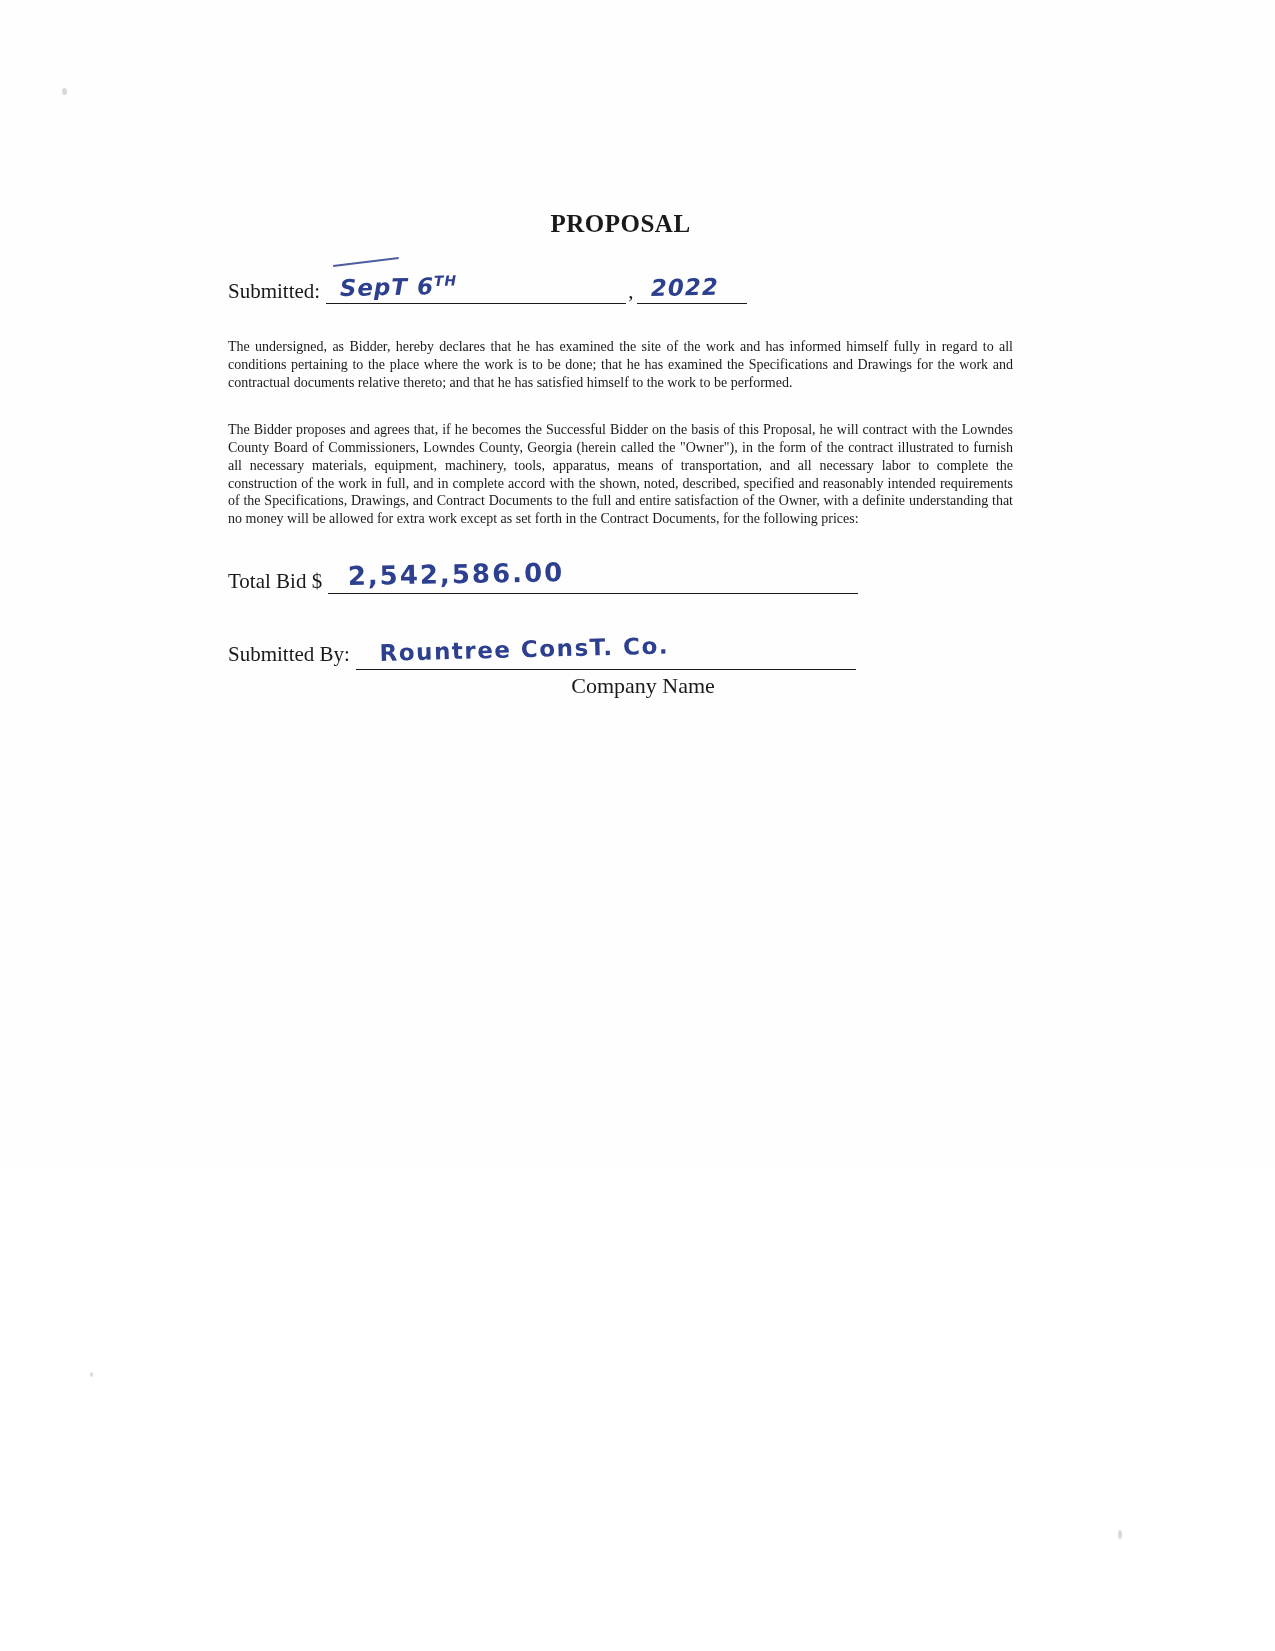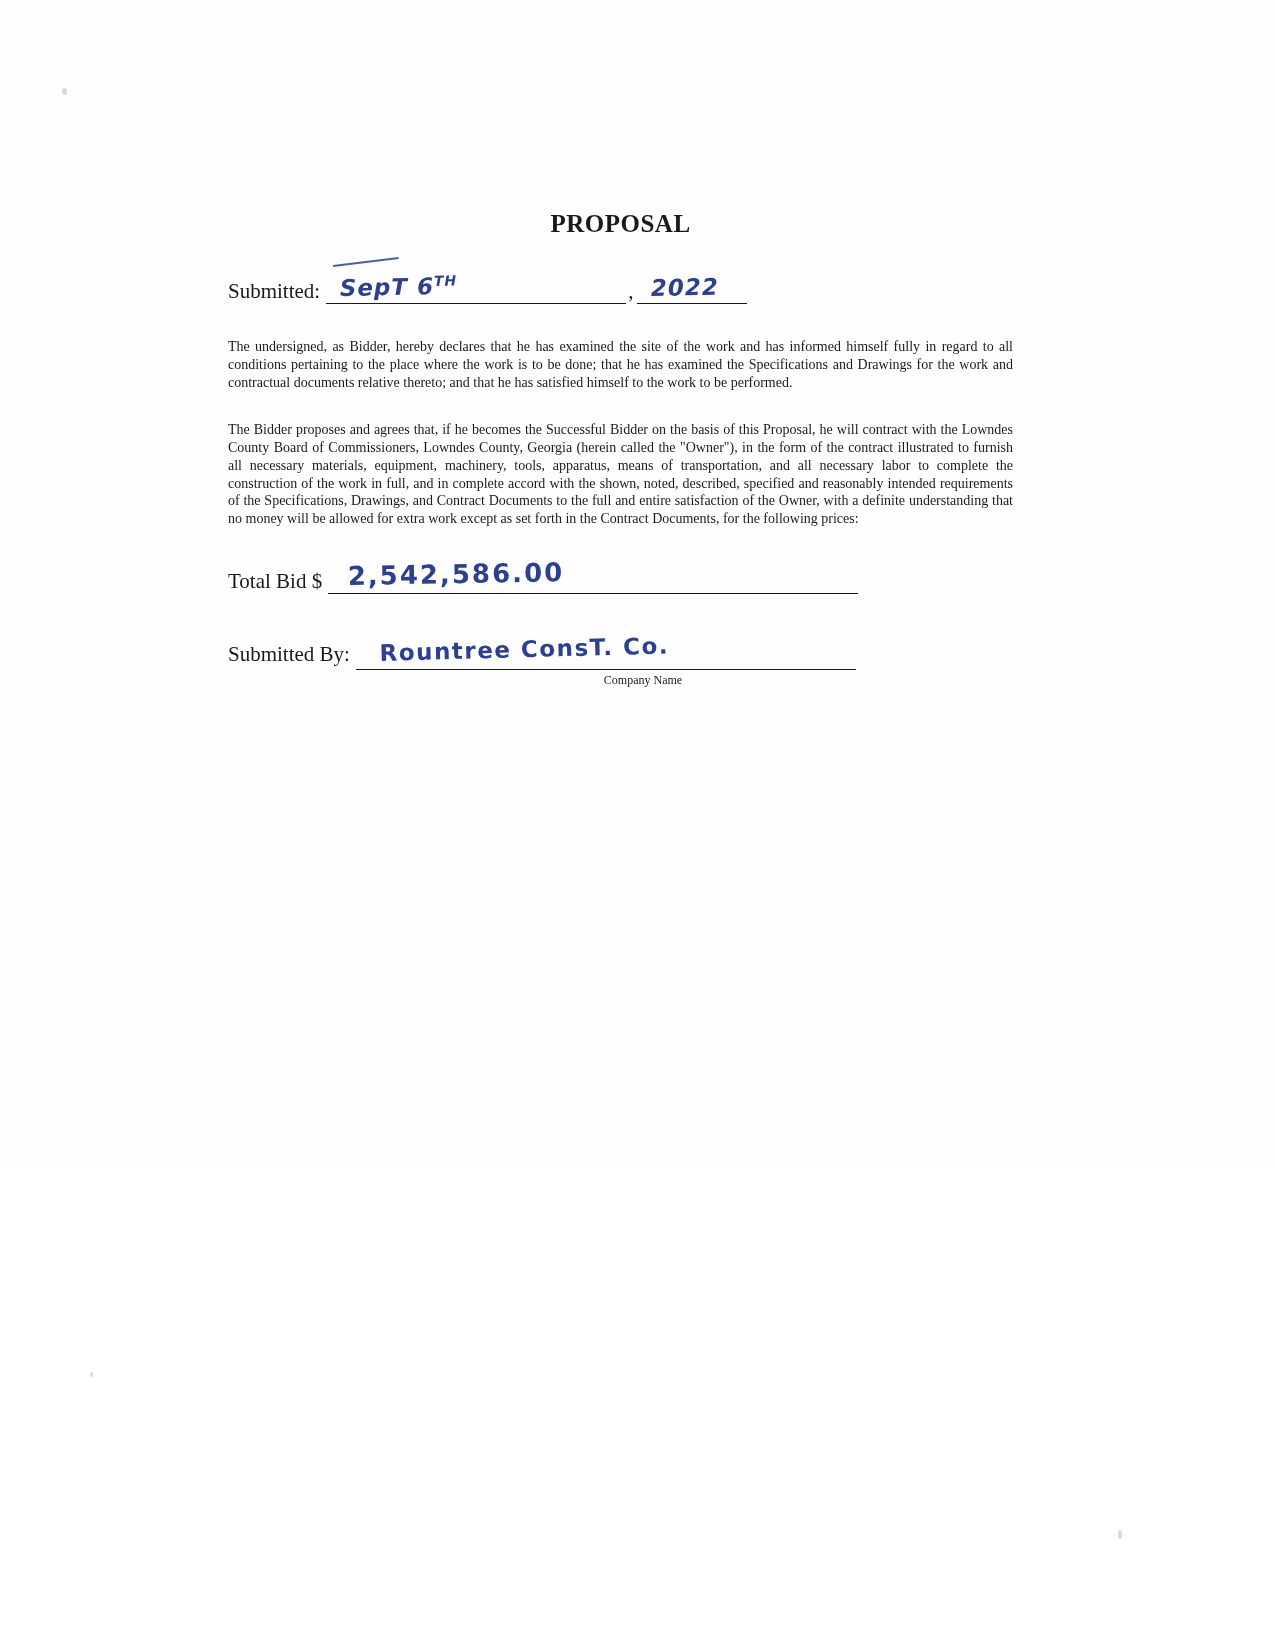--- a/index.html
+++ b/index.html
@@ -92,21 +92,21 @@
     margin-top: 38px;
     margin-bottom: 48px;
   }
   .totalbid-line { width: 530px; }
   .submittedby-row {
     display: flex;
     font-size: 21px;
   }
   .submittedby-line { width: 500px; }
   .company-caption {
-    font-size: 12px;
+    font-size: 22px;
     text-align: center;
     width: 500px;
     margin-left: 165px;
     margin-top: 3px;
   }
   .hand-amount {
     font-family: "DejaVu Sans", sans-serif;
     color: #2d3f8f;
     font-size: 26px;
     font-weight: 600;

